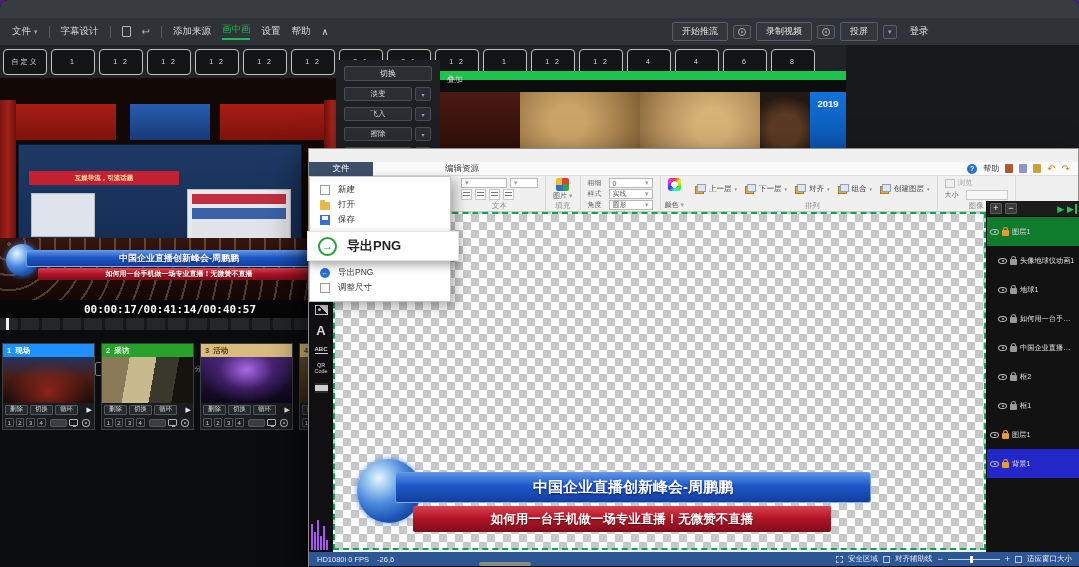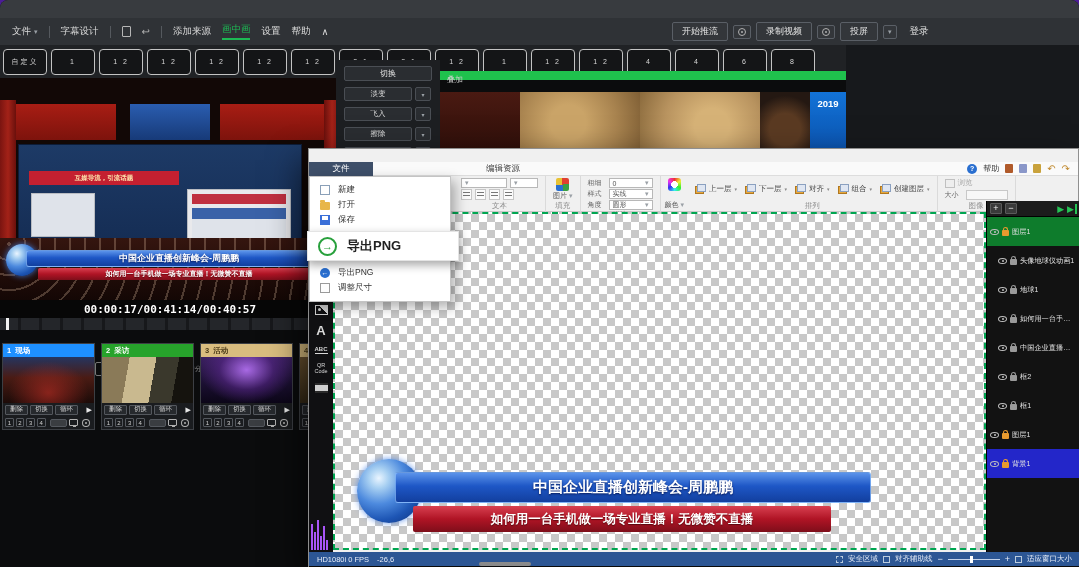--- a/index.html
+++ b/index.html
@@ -102,21 +102,21 @@
 
   
   .edwin { position:absolute; left:308px; top:148px; width:771px; height:419px; background:#f0f0f0; border:1px solid #8f8f8f; box-shadow:-8px 12px 30px rgba(0,0,0,.55); z-index:10; }
   .ed-title { position:absolute; left:0; top:0; width:100%; height:13px; background:#f5f5f5; display:flex; align-items:center; gap:5px; padding:0 5px; border-bottom:1px solid #e2e2e2; }
   .ed-appicon { width:9px; height:9px; background:#27ae44; border-radius:2px; }
   .ed-title-text { font-size:8px; color:#3a3a3a; white-space:nowrap; }
   .ed-winctl { margin-left:auto; display:flex; align-items:center; gap:10px; color:#555; font-size:9px; padding-right:4px; }
   .wc-max { width:7px; height:7px; border:1px solid #555; }
   .ed-tabrow { position:absolute; left:0; top:13px; width:100%; height:14px; background:#fafafa; border-bottom:1px solid #ddd; display:flex; align-items:center; }
   .tab-file { width:64px; height:14px; background:#3e4f69; color:#fff; font-size:8.5px; display:flex; align-items:center; justify-content:center; }
-  .tab-res { font-size:8.5px; color:#3a3a3a; margin-left:113px; }
+  .tab-res { font-size:8.5px; color:#3a3a3a; margin-left:72px; }
   .ed-tab-right { margin-left:auto; display:flex; align-items:center; gap:6px; padding-right:8px; }
   .help-ic { width:10px; height:10px; border-radius:50%; background:#2a6fd0; color:#fff; font-size:7px; display:flex; align-items:center; justify-content:center; font-weight:bold; }
   .help-txt { font-size:8px; color:#3a3a3a; }
   .mini-ic { width:8px; height:9px; border-radius:1px; }
   .undo-ic { color:#c08a30; font-size:10px; }
   .ed-ribbon { position:absolute; left:0; top:27px; width:100%; height:36px; background:#f0f0f0; border-bottom:1px solid #c9c9c9; display:flex; padding-left:145px; }
   .rb-group { display:flex; flex-direction:column; justify-content:space-between; padding:2px 7px 1px 7px; border-right:1px solid #dadada; height:36px; }
   .rb-label { font-size:7.5px; color:#8c8c8c; text-align:center; }
   .rb-row { display:flex; align-items:center; gap:3px; }
   .rb-select { border:1px solid #b8b8b8; background:#fff; color:#555; font-size:7px; height:10px; display:flex; align-items:center; padding:0 3px; gap:3px; white-space:nowrap; }

